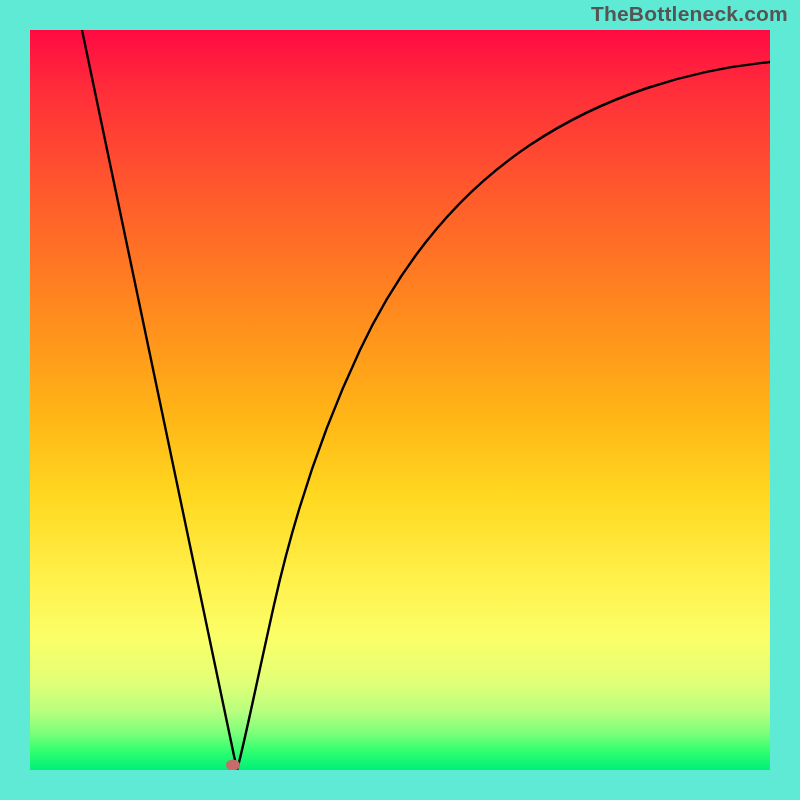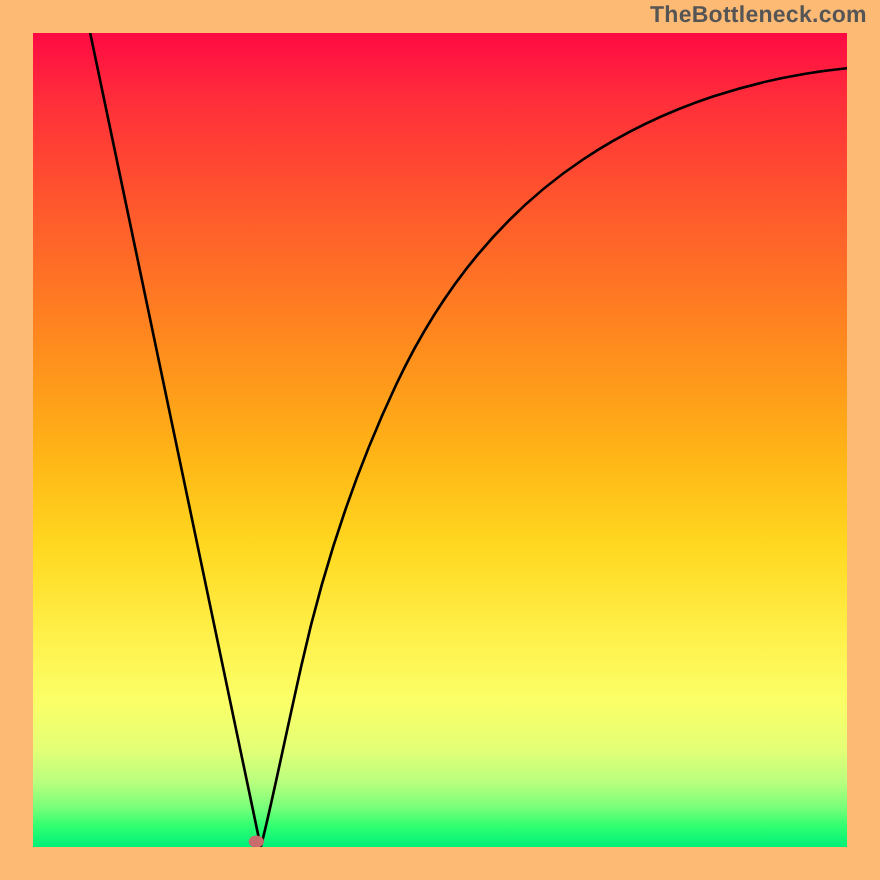--- a/index.html
+++ b/index.html
@@ -8,21 +8,21 @@
     width: 800px;
     height: 800px;
     background: #000;
     font-family: Arial, Helvetica, sans-serif;
     overflow: hidden;
   }
   .frame {
     position: relative;
     width: 800px;
     height: 800px;
-    background: #fdba74;
+    background: #5eead4;
   }
   .attribution {
     position: absolute;
     top: 2px;
     right: 12px;
     color: #555;
     font-size: 21px;
     font-weight: 600;
     letter-spacing: 0.2px;
     z-index: 5;

